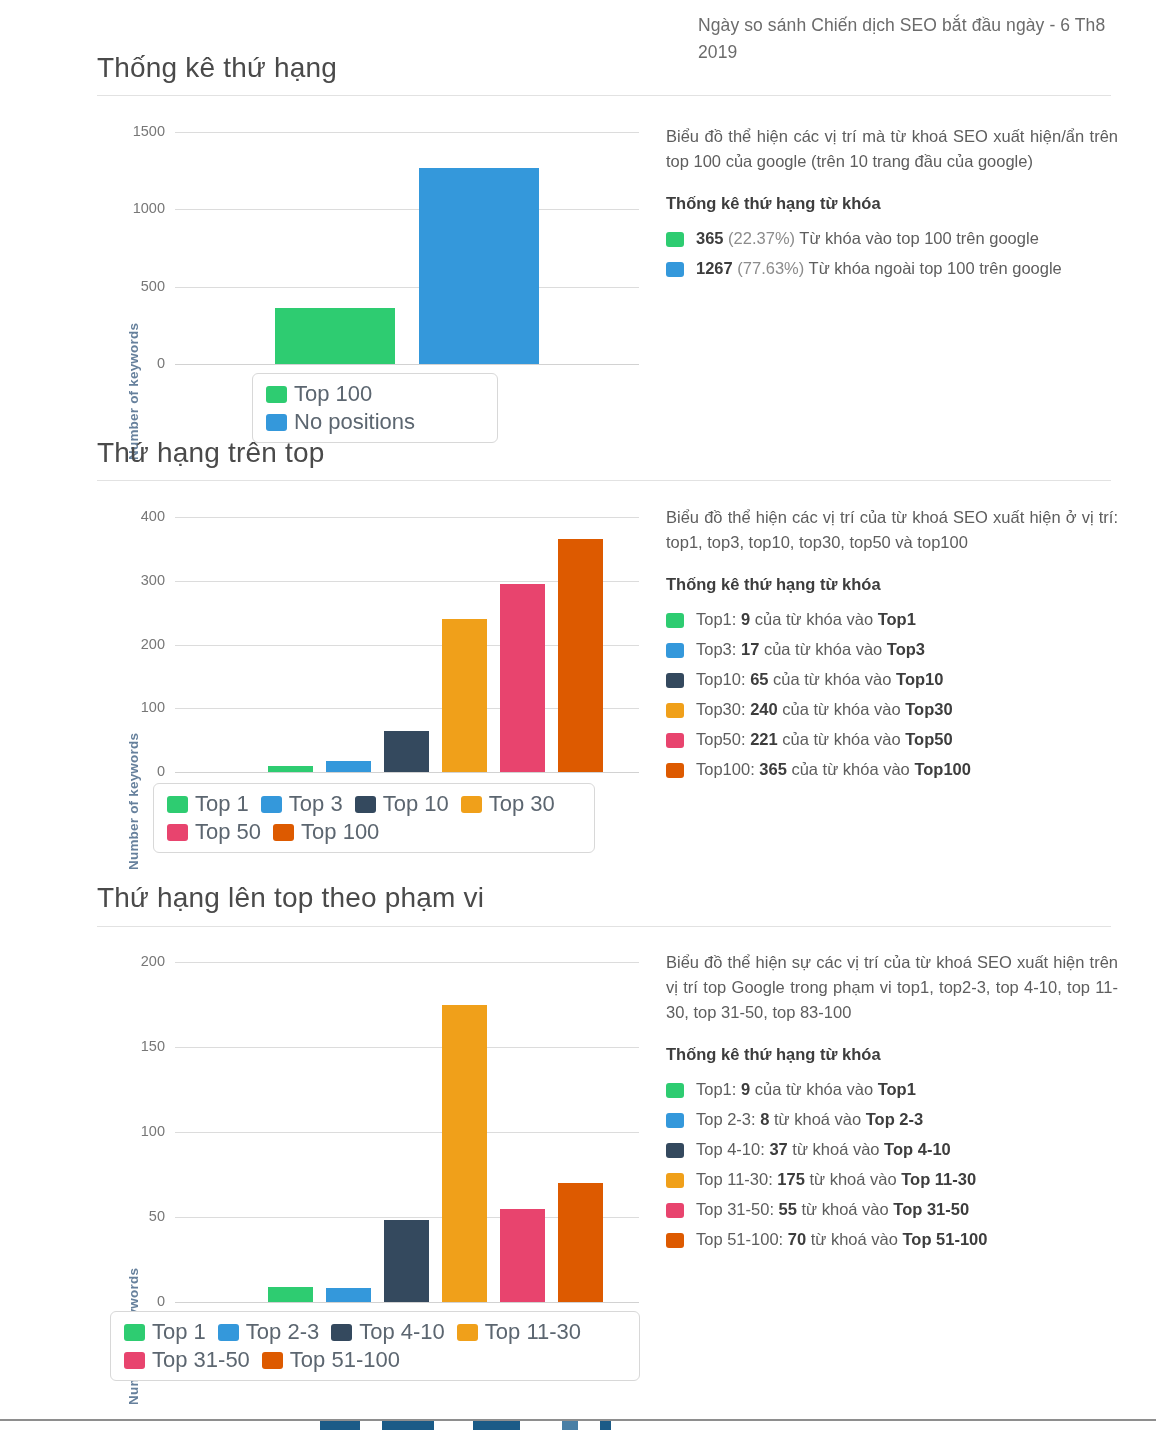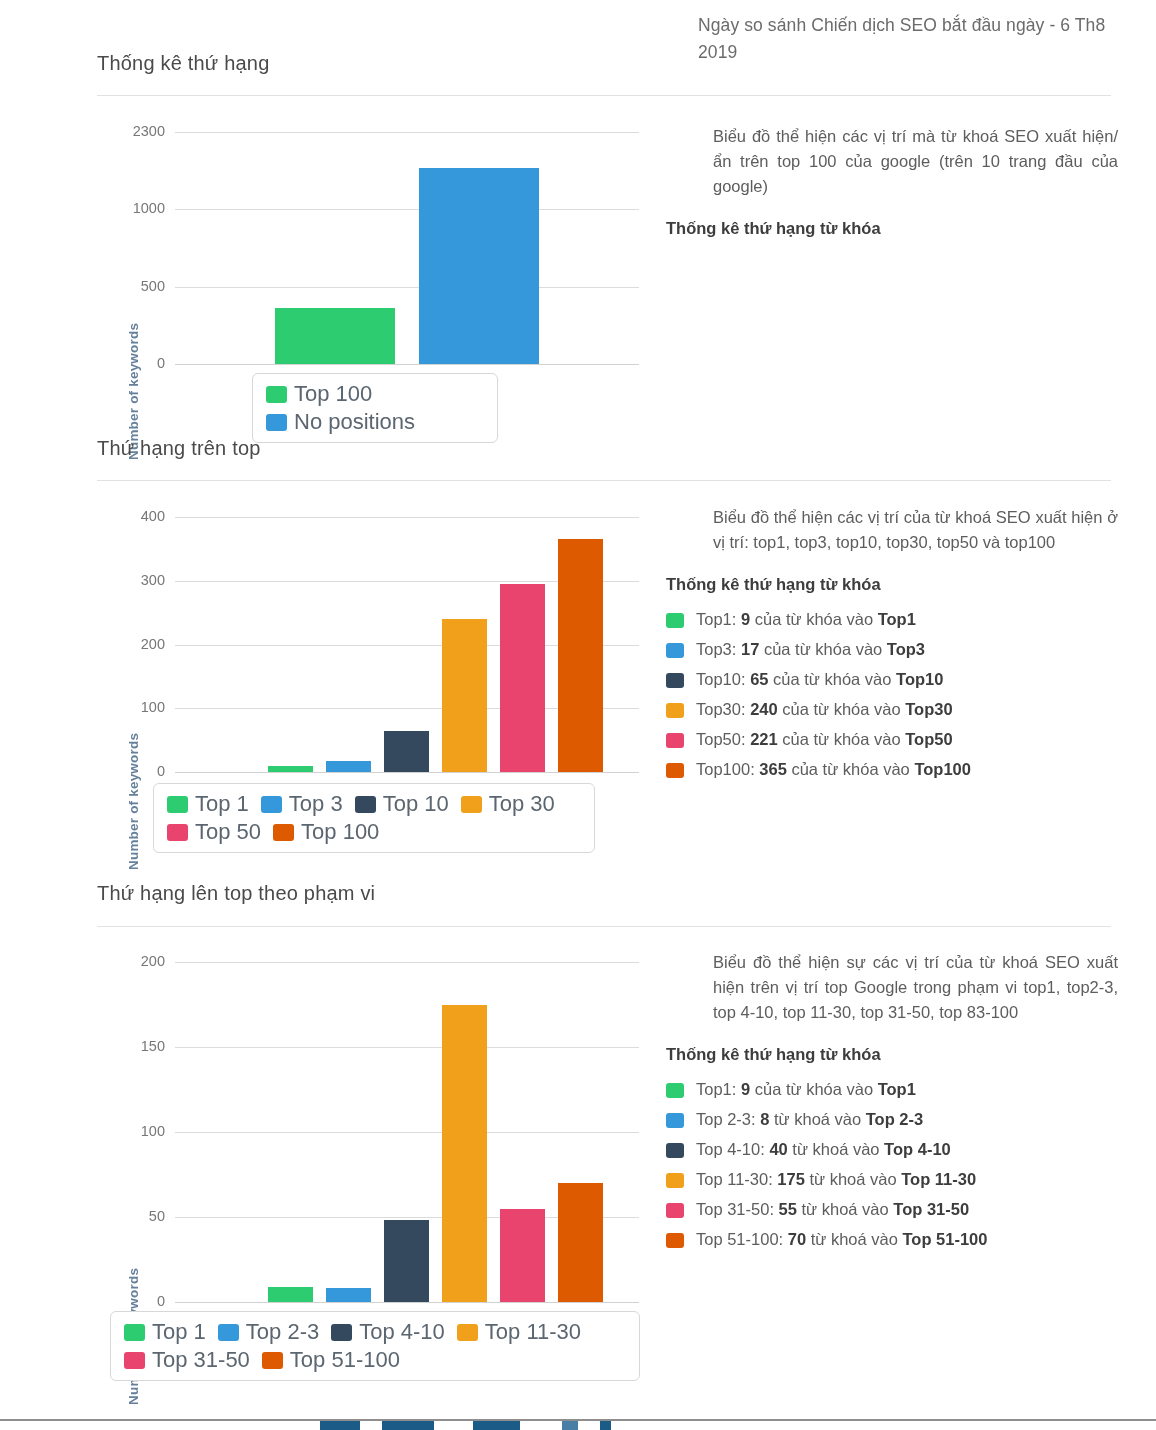--- a/index.html
+++ b/index.html
@@ -24,21 +24,21 @@
     line-height: 27px;
     color: #6b6b6b;
     letter-spacing: .1px;
   }
 
   
   .section { position: absolute; left: 0; width: 1156px; }
   .section-title {
     position: absolute;
     left: 97px;
-    font-size: 20px;
+    font-size: 28px;
     font-weight: 400;
     color: #4a4a4a;
     letter-spacing: .2px;
     white-space: nowrap;
   }
   .section-rule {
     position: absolute;
     left: 97px;
     width: 1014px;
     height: 1px;
@@ -100,21 +100,20 @@
   }
   .legend-label { font-size: 22px; color: #5c6670; }
 
   
   .info { position: absolute; width: 452px; }
   .info-desc {
     font-size: 16.5px;
     line-height: 25px;
     color: #5d5d5d;
     text-align: justify;
-    margin-left: 47px;
   }
   .info-heading {
     font-size: 16.5px;
     font-weight: bold;
     color: #3d3d3d;
     margin-top: 20px;
   }
   .info-list { margin-top: 14px; }
   .info-row {
     display: flex;
@@ -165,36 +164,46 @@
         <div class="gridline axis0" style="top: 232px; width: 464px;"></div>
         <div class="gridline" style="top: 155px; width: 464px;"></div>
         <div class="gridline" style="top: 77px; width: 464px;"></div>
         <div class="gridline" style="top: 0px; width: 464px;"></div>
         <div class="bar" style="left: 100px; width: 120px; height: 56.4533px; background: rgb(46, 204, 113);"></div>
         <div class="bar" style="left: 244px; width: 120px; height: 195.963px; background: rgb(52, 152, 219);"></div>
       </div>
       <div class="tick" style="left: 107px; width: 58px; top: 245px;">0</div>
       <div class="tick" style="left: 107px; width: 58px; top: 167.667px;">500</div>
       <div class="tick" style="left: 107px; width: 58px; top: 90.3333px;">1000</div>
-      <div class="tick" style="left: 107px; width: 58px; top: 13px;">2300</div>
+      <div class="tick" style="left: 107px; width: 58px; top: 13px;">1500</div>
       <div class="legend" style="left: 252px; top: 263px; width: 246px;">
         <div class="legend-item">
           <span class="legend-swatch" style="background: rgb(46, 204, 113);"></span>
           <span class="legend-label">Top 100</span>
         </div>
         <div class="legend-item">
           <span class="legend-swatch" style="background: rgb(52, 152, 219);"></span>
           <span class="legend-label">No positions</span>
         </div>
       </div>
     </div>
 
   <div class="info" style="left:666px;top:124px">
     <div class="info-desc">Biểu đồ thể hiện các vị trí mà từ khoá SEO xuất hiện/ẩn trên top 100 của google (trên 10 trang đầu của google)</div>
     <div class="info-heading">Thống kê thứ hạng từ khóa</div>
+    <div class="info-list" id="info-list-0">
+        <div class="info-row">
+          <span class="info-swatch" style="background: rgb(46, 204, 113);"></span>
+          <span class="info-text"><b class="b">365</b><span class="muted"> (22.37%) </span>Từ khóa vào top 100 trên google</span>
+        </div>
+        <div class="info-row">
+          <span class="info-swatch" style="background: rgb(52, 152, 219);"></span>
+          <span class="info-text"><b class="b">1267</b><span class="muted"> (77.63%) </span>Từ khóa ngoài top 100 trên google</span>
+        </div>
+      </div>
   </div>
 </div>
 
 <div class="section">
   <div class="section-title" style="top:437px">Thứ hạng trên top</div>
   <div class="section-rule" style="top:480px"></div>
 
   <div class="chart" id="chart-1" style="left:0;top:495px;width:660px;height:350px">
       <div class="yaxis-title" style="left: 126px; top: 375px;">Number of keywords</div>
       <div class="plot" style="left: 175px; top: 22px; width: 464px; height: 255px;">
@@ -334,21 +343,21 @@
         <div class="info-row">
           <span class="info-swatch" style="background: rgb(46, 204, 113);"></span>
           <span class="info-text">Top1: <b class="b">9</b> của từ khóa vào <b class="b">Top1</b></span>
         </div>
         <div class="info-row">
           <span class="info-swatch" style="background: rgb(52, 152, 219);"></span>
           <span class="info-text">Top 2-3: <b class="b">8</b> từ khoá vào <b class="b">Top 2-3</b></span>
         </div>
         <div class="info-row">
           <span class="info-swatch" style="background: rgb(52, 73, 94);"></span>
-          <span class="info-text">Top 4-10: <b class="b">40</b> từ khoá vào <b class="b">Top 4-10</b></span>
+          <span class="info-text">Top 4-10: <b class="b">37</b> từ khoá vào <b class="b">Top 4-10</b></span>
         </div>
         <div class="info-row">
           <span class="info-swatch" style="background: rgb(240, 160, 26);"></span>
           <span class="info-text">Top 11-30: <b class="b">175</b> từ khoá vào <b class="b">Top 11-30</b></span>
         </div>
         <div class="info-row">
           <span class="info-swatch" style="background: rgb(232, 68, 110);"></span>
           <span class="info-text">Top 31-50: <b class="b">55</b> từ khoá vào <b class="b">Top 31-50</b></span>
         </div>
         <div class="info-row">

